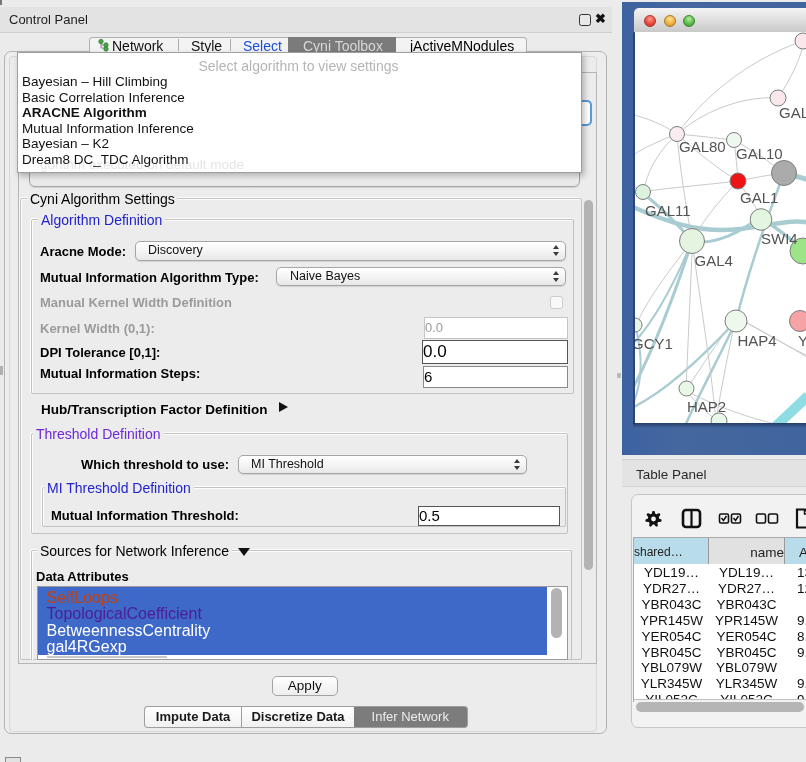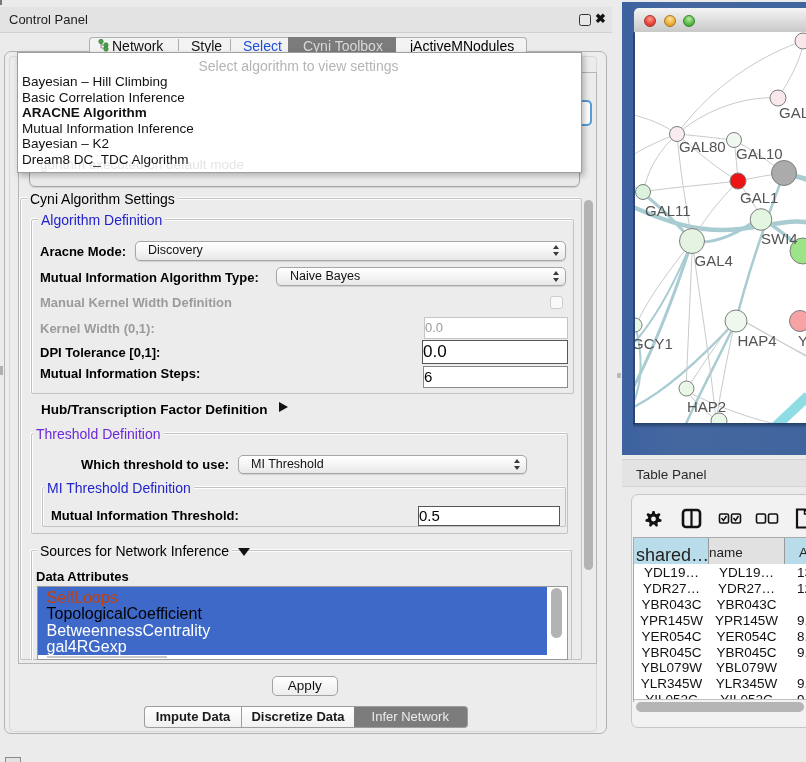--- a/index.html
+++ b/index.html
@@ -99,21 +99,21 @@
 
 <div class="grp" style="left:31px;top:550px;width:541px;height:110px;border-bottom:none;border-radius:2px 2px 0 0"></div>
 <div class="gt" style="left:37px;top:543px;font-size:14px;color:#000">Sources for Network Inference</div>
 <div class="a" style="left:238px;top:548px;width:0;height:0;border-left:6px solid transparent;border-right:6px solid transparent;border-top:8px solid #111"></div>
 
 <div class="lbl" style="left:36px;top:569px">Data Attributes</div>
 
 <div class="a" style="left:37px;top:586px;width:528.5px;height:72px;background:#fff;border:1px solid #999"></div>
 <div class="a" style="left:37.5px;top:586.5px;width:509px;height:68.5px;background:#3e69c8"></div>
 <div class="a" style="left:46.5px;top:588.5px;font-size:16px;color:#c2410c">SelfLoops</div>
-<div class="a" style="left:46.5px;top:605px;font-size:16px;color:#000000">TopologicalCoefficient</div>
+<div class="a" style="left:46.5px;top:605px;font-size:16px;color:#4c1d95">TopologicalCoefficient</div>
 <div class="a" style="left:46.5px;top:621.5px;font-size:16px;color:#fff">BetweennessCentrality</div>
 <div class="a" style="left:46.5px;top:638px;font-size:16px;color:#fff">gal4RGexp</div>
 <div class="a" style="left:47px;top:655.5px;width:120px;height:2.5px;background:#c8c8c8"></div>
 <div class="a" style="left:551px;top:588px;width:11px;height:50px;background:#b3b3b3;border-radius:5.5px"></div>
 
 <div class="a" style="left:584px;top:200px;width:9px;height:370px;background:#b3b3b3;border-radius:4.5px"></div>
 
 <div class="a" style="left:272px;top:676px;width:63.5px;height:18px;border:1px solid #a3a3a3;border-radius:5px;background:linear-gradient(#ffffff,#ededed);text-align:center;font-size:13.5px;line-height:18px;color:#111">Apply</div>
 
 <div class="seg" style="left:144px;top:706px;width:96px;border-radius:4px 0 0 4px;border-right:none;font-weight:bold">Impute Data</div>
@@ -240,22 +240,22 @@
   <rect x="128.5" y="9" width="9" height="9" rx="1.5" stroke-width="1.6"></rect>
   <path d="M157 4.5 h8 l4 4 v14 h-12 z" stroke-width="2.2"></path>
       <path d="M164.5 4.5 v4.5 h4.5" stroke-width="1.4"></path>
  </g>
 </svg>
 
 <div class="a" style="left:633px;top:537px;width:173px;height:164px;background:#fff;border-left:1px solid #aaa;border-top:1px solid #aaa"></div>
 <div class="a" style="left:634px;top:538px;width:75px;height:25.5px;background:#b9dcea;border-right:1px solid #999;box-sizing:border-box"></div>
 <div class="a" style="left:709px;top:538px;width:76px;height:25.5px;background:#e1e1e1;border-right:1px solid #999;box-sizing:border-box"></div>
 <div class="a" style="left:785px;top:538px;width:21px;height:25.5px;background:#b9dcea"></div>
-<div class="a" style="left:634px;top:545px;width:75px;text-align:right;font-size:18px;color:#222">shared…</div>
-<div class="a" style="left:709px;top:545px;width:75px;text-align:left;font-size:13.5px;color:#222">name</div>
+<div class="a" style="left:634px;top:545px;width:75px;text-align:left;font-size:12px;color:#222">shared…</div>
+<div class="a" style="left:709px;top:545px;width:75px;text-align:right;font-size:13.5px;color:#222">name</div>
 <div class="a" style="left:799px;top:545px;font-size:13.5px;color:#222">A</div>
 <div class="a" style="left:634px;top:562px;width:172px;height:137px;overflow:hidden;font-size:13.5px;color:#111">
  <div style="position:absolute;top:3.0px;width:100%">
       <span style="position:absolute;left:0;width:75px;text-align:center">YDL19…</span>
       <span style="position:absolute;left:75px;width:75px;text-align:center">YDL19…</span>
       <span style="position:absolute;left:163px">13</span>
     </div>
  <div style="position:absolute;top:18.9px;width:100%">
       <span style="position:absolute;left:0;width:75px;text-align:center">YDR27…</span>
       <span style="position:absolute;left:75px;width:75px;text-align:center">YDR27…</span>

